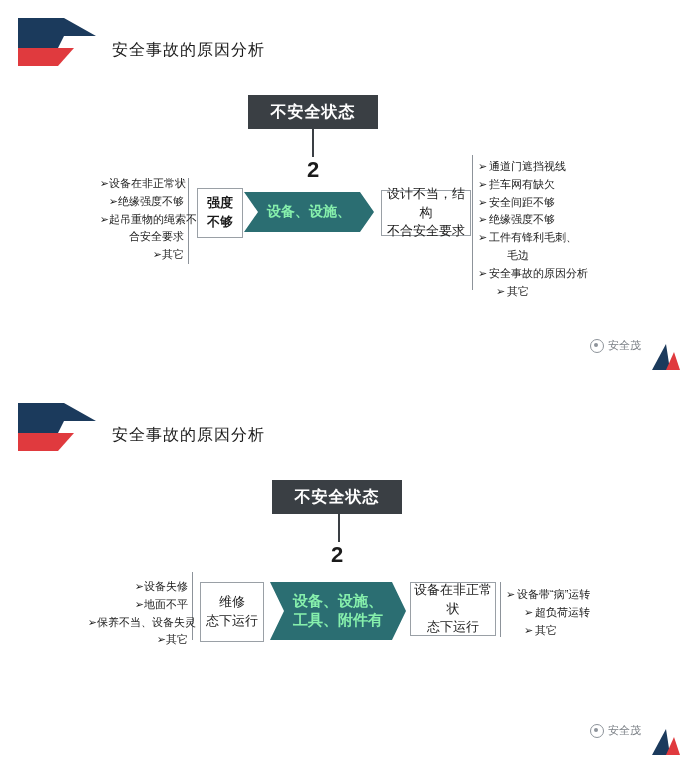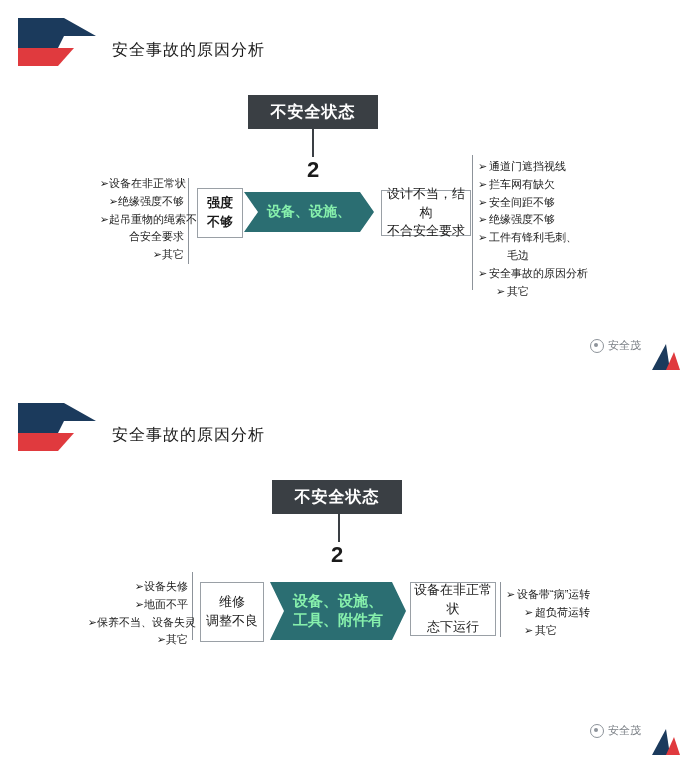--- a/index.html
+++ b/index.html
@@ -295,21 +295,21 @@
 
   <div class="title">安全事故的原因分析</div>
 
   <div class="banner" style="left:272px;">不安全状态</div>
   <div class="vline" style="left:338px;"></div>
   <div class="numeral" style="left:272px;">2</div>
 </div>
 
 <div class="gbox" style="left:200px; top:582px; width:62px; height:58px;">
   <span style="white-space:pre-line">维修
-调整不良</span>
+态下运行</span>
 </div>
 
 <div class="center-box c2">
   <span style="white-space:pre-line">设备、设施、
 工具、附件有</span>
 </div>
 
 <div class="gbox" style="left:410px; top:582px; width:84px; height:52px;">
   <span style="white-space:pre-line">设备在非正常状
 态下运行</span>

